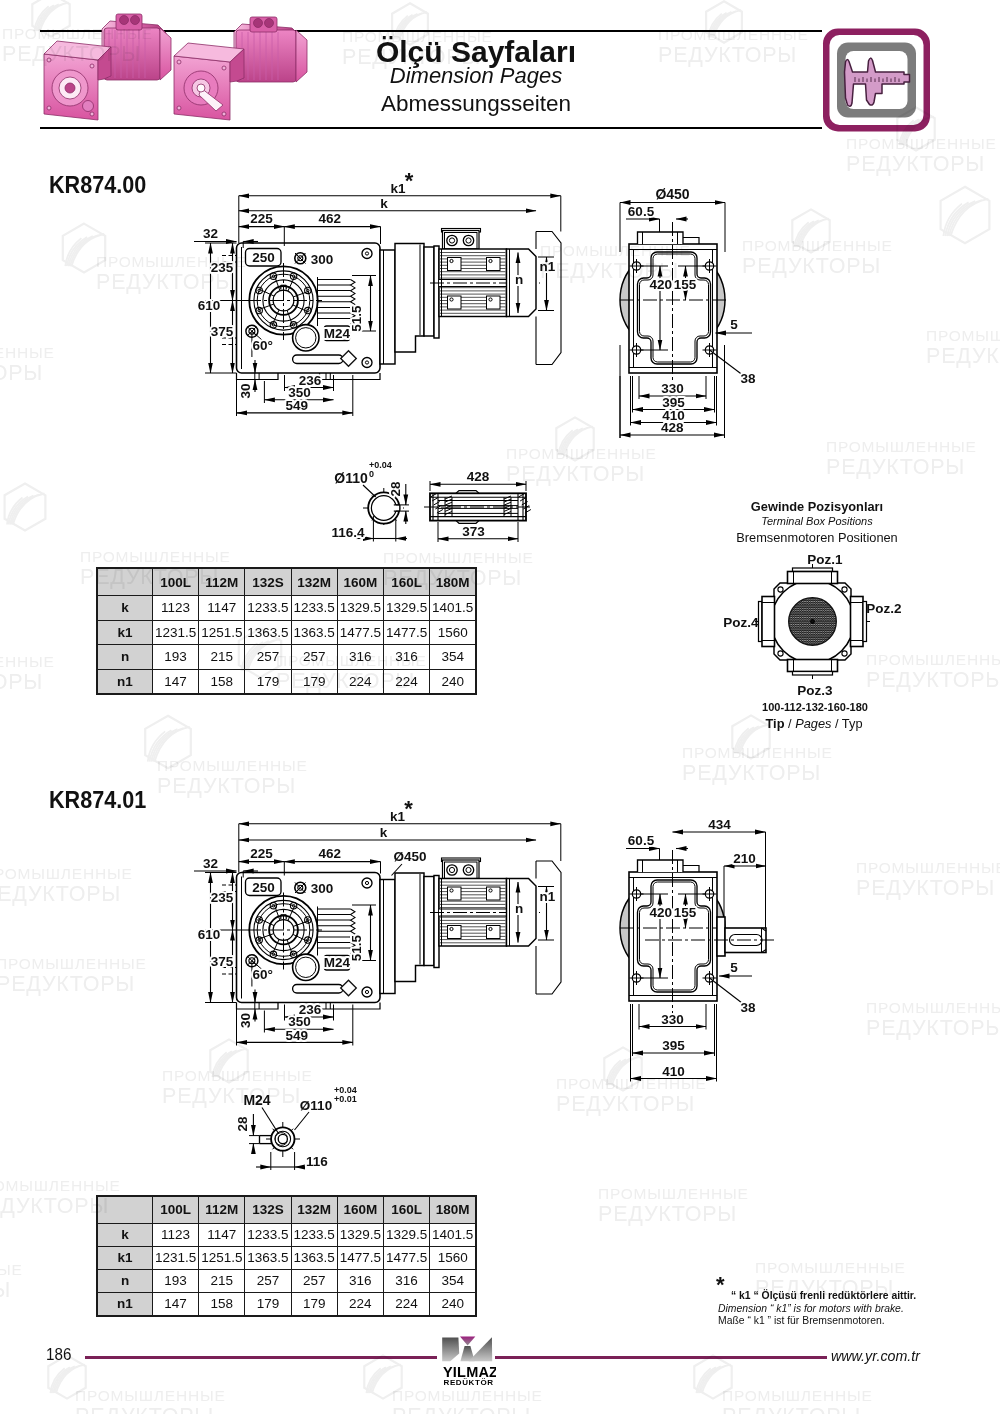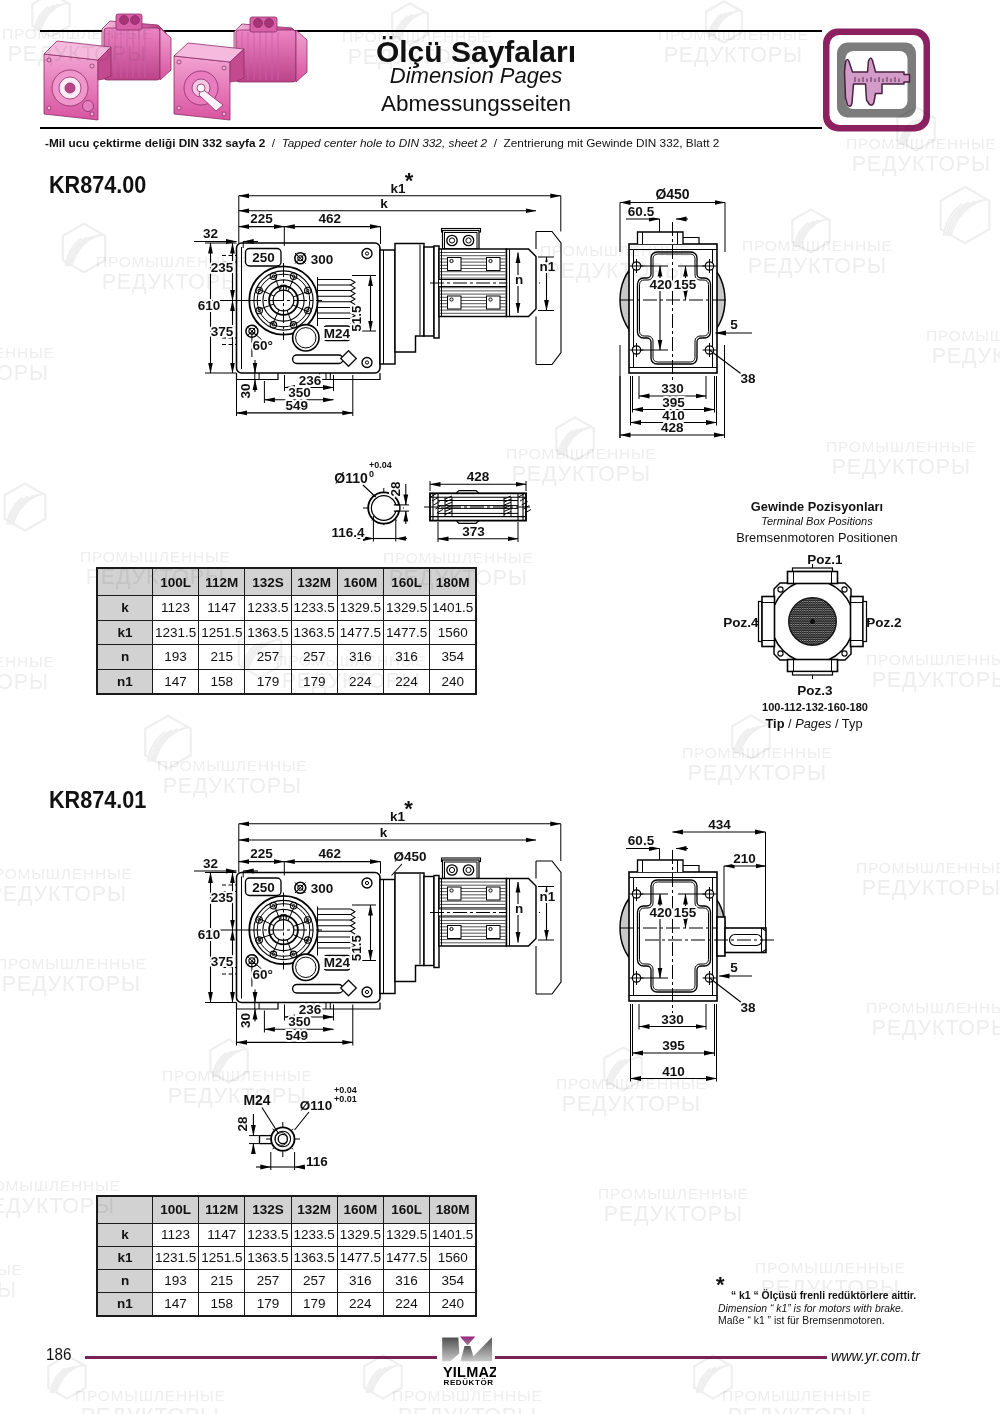--- a/index.html
+++ b/index.html
@@ -1,40 +1,39 @@
 <!DOCTYPE html>
 <html><head><meta charset="utf-8"><title>p</title><style>
 html,body{margin:0;padding:0;background:#fff;}
 #page{position:relative;width:1000px;height:1414px;background:#fff;overflow:hidden;
  font-family:"Liberation Sans",sans-serif;color:#111;}
 .abs{position:absolute;}
 .wm{position:absolute;color:#eeeeee;line-height:1;white-space:nowrap;z-index:30;
  mix-blend-mode:multiply;pointer-events:none;}
 .wm .l1{display:block;font-size:15.5px;letter-spacing:0.8px;}
-.wm .l2{display:block;font-size:21.5px;letter-spacing:0.8px;margin-top:2px;text-align:center;}
+.wm .l2{display:block;font-size:21.5px;letter-spacing:0.8px;margin-top:2px;}
 .hex{position:absolute;z-index:30;mix-blend-mode:multiply;pointer-events:none;}
 .dimtab{border-collapse:collapse;table-layout:fixed;padding-left:39px;}
 .dimtab td{border:1.3px solid #1a1a1a;text-align:center;vertical-align:middle;
  font-size:13.5px;padding:0;}
 .dimtab .hd{background:#d2d2d2;font-weight:bold;}
 .dimtab .lb{background:#d2d2d2;font-weight:bold;}
 </style></head><body>
 <div id="page">
 
 <div class="abs" style="left:40px;top:29.5px;width:782px;height:2px;background:#000"></div>
 
 <div class="abs" style="left:40px;top:126.5px;width:782px;height:2px;background:#000"></div>
 
 <div class="abs" style="left:476px;top:35px;transform:translateX(-50%);font-size:30px;font-weight:bold;">Ölçü Sayfaları</div>
 
 <div class="abs" style="left:476px;top:63px;transform:translateX(-50%);font-size:22px;font-style:italic;">Dimension Pages</div>
 
 <div class="abs" style="left:476px;top:91px;transform:translateX(-50%);font-size:22.5px;">Abmessungsseiten</div>
 
-<div class="abs" style="left:45px;top:136px;font-size:11.8px;white-space:nowrap;"><b>-Mil ucu çektirme deliği DIN 332 sayfa 2</b>&nbsp; /&nbsp; <i>Tapped center hole to DIN 332, sheet 2</i>&nbsp; /&nbsp; Zentrierung mit Gewinde DIN 332, Blatt 2</div>
 
 <svg class="abs" style="left:40px;top:12px" width="140" height="112" viewBox="0 0 140 112">
 <defs>
         <linearGradient id="pk1" x1="0" y1="0" x2="0" y2="1">
 <stop offset="0" stop-color="#f2a3d3"></stop>
           <stop offset="1" stop-color="#d854a0"></stop>
         </linearGradient>
 <linearGradient id="pk2" x1="0" y1="0" x2="0" y2="1">
 <stop offset="0" stop-color="#ed85c4"></stop>
           <stop offset="1" stop-color="#bb4389"></stop>
@@ -1197,21 +1196,21 @@
           <td>240</td>
         </tr>
 </tbody>
     </table>
 
 <div class="abs" style="left:817px;top:499px;transform:translateX(-50%);font-size:12.8px;font-weight:bold;white-space:nowrap">Gewinde Pozisyonları</div>
 <div class="abs" style="left:817px;top:514.5px;transform:translateX(-50%);font-size:11px;font-style:italic;white-space:nowrap">Terminal Box Positions</div>
 <div class="abs" style="left:817px;top:529.5px;transform:translateX(-50%);font-size:12.8px;white-space:nowrap">Bremsenmotoren Positionen</div>
 
 <div class="abs" style="left:825px;top:552px;transform:translateX(-50%);font-size:13.5px;font-weight:bold">Poz.1</div>
-<div class="abs" style="left:884px;top:615px;transform:translateX(-50%);font-size:13.5px;font-weight:bold">Poz.2</div>
+<div class="abs" style="left:884px;top:601px;transform:translateX(-50%);font-size:13.5px;font-weight:bold">Poz.2</div>
 <div class="abs" style="left:815px;top:683px;transform:translateX(-50%);font-size:13.5px;font-weight:bold">Poz.3</div>
 <div class="abs" style="left:741px;top:615px;transform:translateX(-50%);font-size:13.5px;font-weight:bold">Poz.4</div>
 
 <div class="abs" style="left:815px;top:701px;transform:translateX(-50%);font-size:11px;font-weight:bold;white-space:nowrap">100-112-132-160-180</div>
 <div class="abs" style="left:814px;top:715.5px;transform:translateX(-50%);font-size:12.8px;white-space:nowrap"><b>Tip</b> / <i>Pages</i> / Typ</div>
 
 <div class="abs" style="left:716px;top:1272px;font-size:22px;font-weight:bold">*</div>
 <div class="abs" style="left:731px;top:1288px;font-size:11.8px;font-weight:bold;white-space:nowrap;transform:scaleX(0.88);transform-origin:left top">“ k1 “ Ölçüsü frenli redüktörlere aittir.</div>
 <div class="abs" style="left:718px;top:1300.5px;font-size:11.8px;font-style:italic;white-space:nowrap;transform:scaleX(0.88);transform-origin:left top">Dimension “ k1” is for motors with brake.</div>
 <div class="abs" style="left:718px;top:1313px;font-size:11.8px;white-space:nowrap;transform:scaleX(0.88);transform-origin:left top">Maße “ k1 ” ist für Bremsenmotoren.</div>

